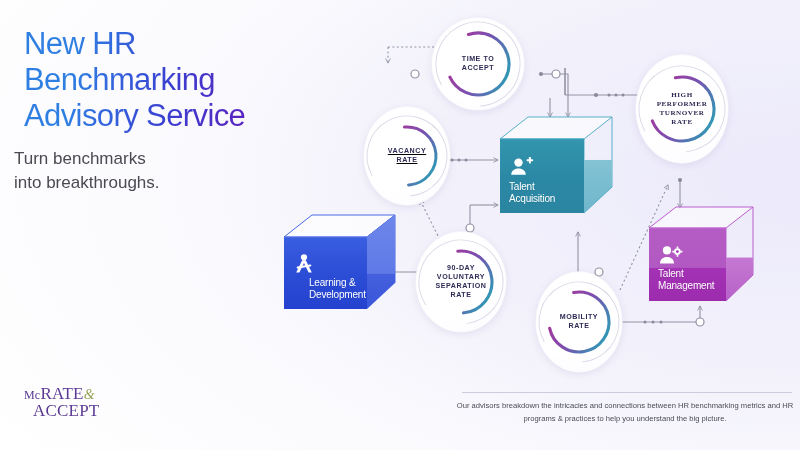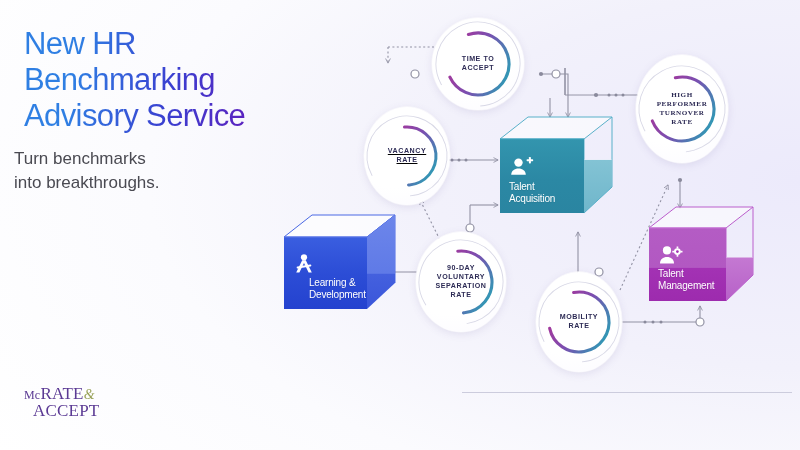--- a/index.html
+++ b/index.html
@@ -92,20 +92,21 @@
 Advisory Service</div>
   <div id="subhead">Turn benchmarks
 into breakthroughs.</div>
 
   <div id="logo">
     <div class="l1"><span class="small">Mc</span><span>RATE</span><span class="amp">&amp;</span></div>
     <div class="l2">ACCEPT</div>
   </div>
 
   <div id="footer-rule"></div>
+  <div id="footer-text">Our advisors breakdown the intricacies and connections between HR benchmarking metrics and HR programs &amp; practices to help you understand the big picture.</div>
 
   <div id="diagram">
 
     <svg id="wires" width="800" height="450">
       <defs>
         <marker id="ah" viewBox="0 0 8 8" refX="6.4" refY="4" markerWidth="5.2" markerHeight="5.2" orient="auto-start-reverse">
           <path d="M0.6 0.9 L6.6 4 L0.6 7.1" fill="none" stroke="#8d8da0" stroke-width="1.15" stroke-linecap="round" stroke-linejoin="round"></path>
         </marker>
       </defs>
       <g fill="none" stroke="#9292a4" stroke-width="1.1">

